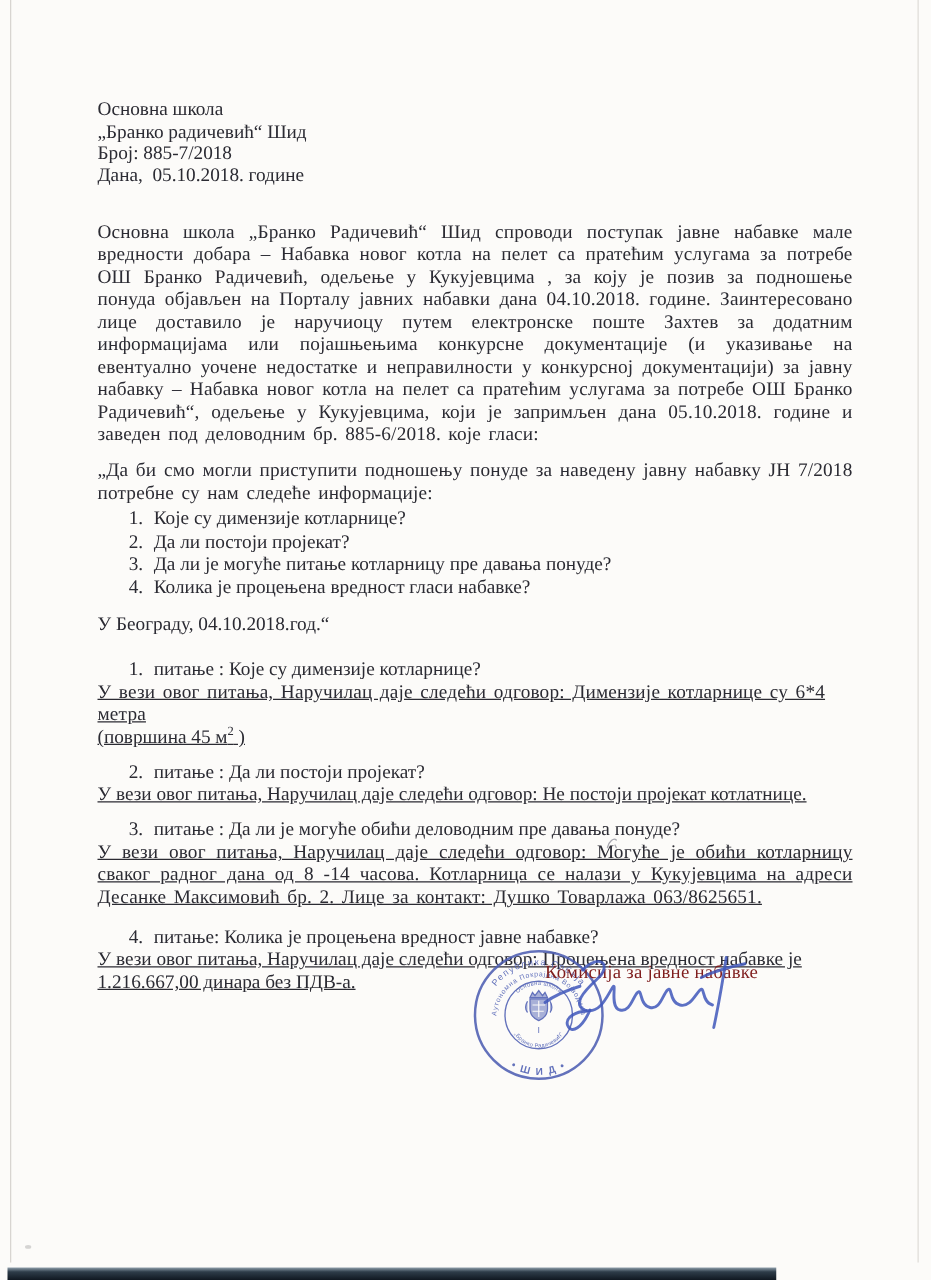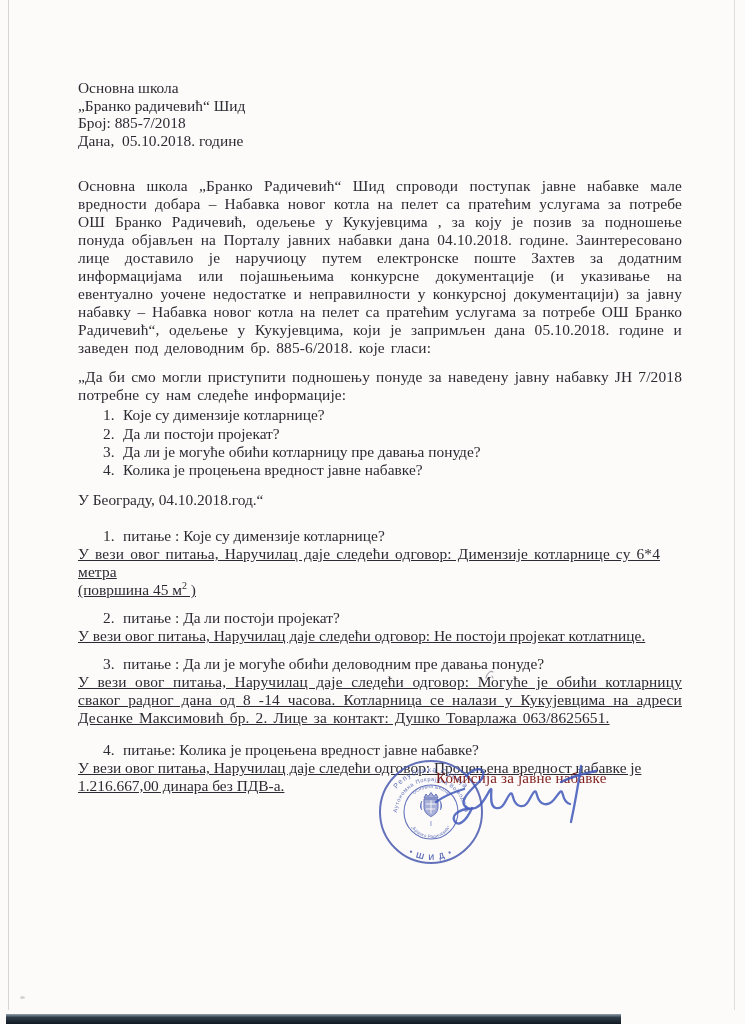--- a/index.html
+++ b/index.html
@@ -70,24 +70,24 @@
     <p class="quote-opening just">„Да би смо могли приступити подношењу понуде за наведену јавну набавку ЈН 7/2018 потребне су нам следеће информације:</p>
 
     <div class="q-list">
       <div class="q-row">
         <span class="num">1.</span><span>Које су димензије котларнице?</span>
       </div>
       <div class="q-row">
         <span class="num">2.</span><span>Да ли постоји пројекат?</span>
       </div>
       <div class="q-row">
-        <span class="num">3.</span><span>Да ли је могуће обићи котларницу пре давања понуде?</span>
+        <span class="num">3.</span><span>Да ли је могуће питање котларницу пре давања понуде?</span>
       </div>
       <div class="q-row">
-        <span class="num">4.</span><span>Колика је процењена вредност јавне набавке?</span>
+        <span class="num">4.</span><span>Колика је процењена вредност гласи набавке?</span>
       </div>
     </div>
 
     <p class="place-date">У Београду, 04.10.2018.год.“</p>
 
     <div class="qa-block" style="margin-top:18px;">
       <p class="qa-q">
         <span class="num">1.</span><span>питање : Које су димензије котларнице?</span>
       </p>
       <p class="qa-a"><span class="stretch1">У вези овог питања, Наручилац даје следећи одговор: Димензије котларнице су 6*4 метра</span><br><span>(површина 45 м</span><sup>2</sup><span> )</span></p>

